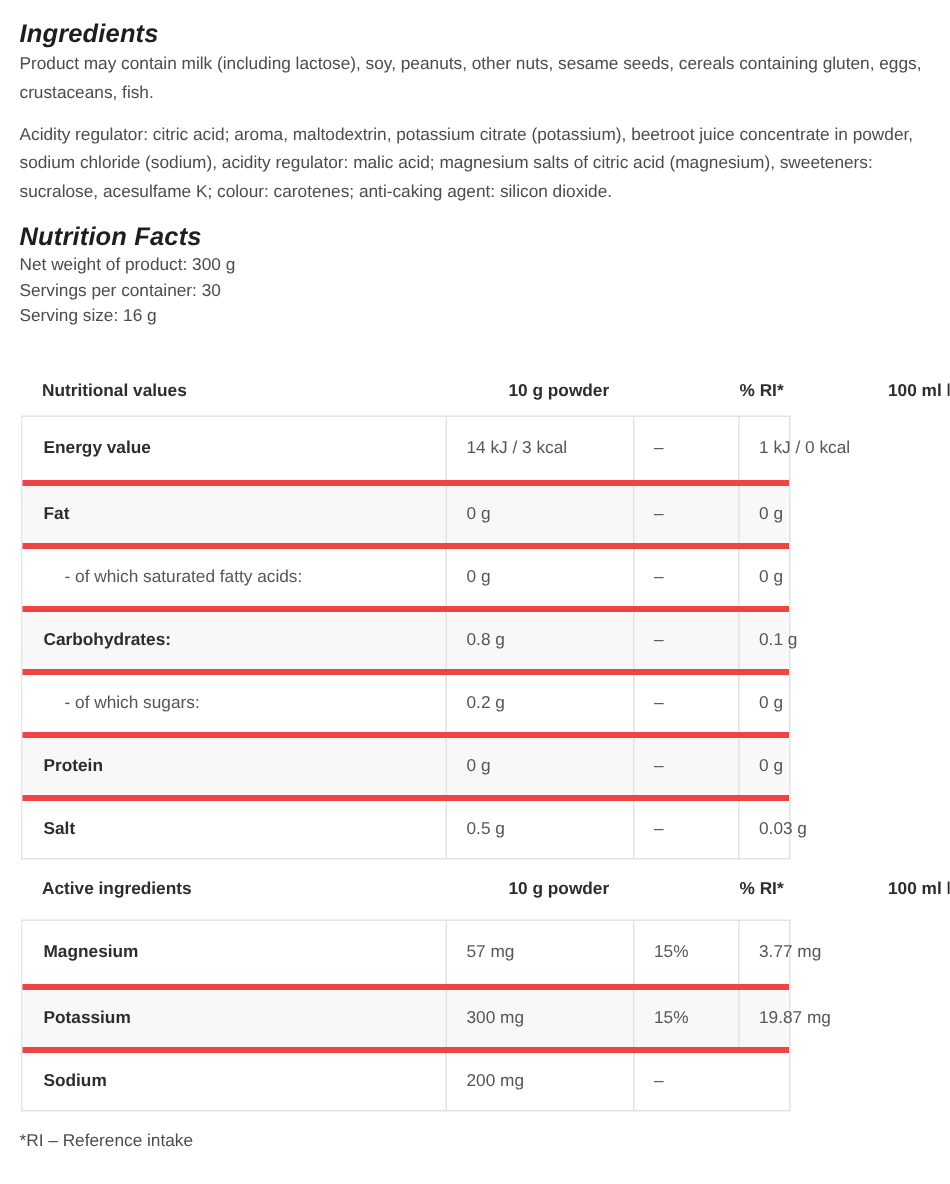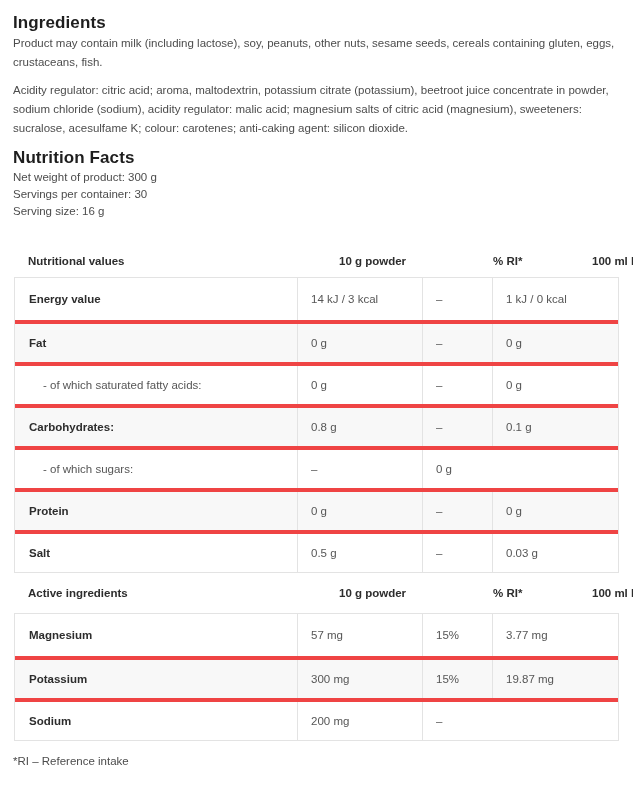--- a/index.html
+++ b/index.html
@@ -6,38 +6,38 @@
   html, body { margin: 0; padding: 0; }
   body {
     width: 633px; height: 789px; overflow: hidden;
     background: #ffffff;
     font-family: "Liberation Sans", "DejaVu Sans", sans-serif;
     padding: 12px 14px 0 13px;
     color: #4c4c4c;
   }
   h2.sec-title {
     font-size: 17px; line-height: 22px; font-weight: 700;
-    color: #1e1e1e; margin: 0; letter-spacing: 0.1px;
+    color: #1e1e1e; margin: 0; letter-spacing: 0.1px; font-style: italic;
   }
   .title-ingredients { margin-bottom: 9px; }
   .title-nutrition { margin-top: 14px; margin-bottom: 8px; }
   p.body-text {
     font-size: 11.5px; line-height: 19px; color: #4c4c4c;
     margin: 0 0 9px 0; max-width: 602px;
   }
   .meta-line { font-size: 11.5px; line-height: 17px; color: #4c4c4c; }
 
   .ntable { margin-left: 1px; }
   .thead {
     display: grid; grid-template-columns: 282px 125px 70px 126px;
     align-items: center; height: 40px; gap: 29px;
   }
   .ntable.first .thead { height: 33px; margin-top: 24px; }
   .thead .cell { font-weight: 600; color: #2d2d2d; }
-  .tbody { border: 1px solid #e3e3e3; width: 605px; }
+  .tbody { border: 1px solid #e3e3e3; width: 513px; }
   .trow {
     display: grid; grid-template-columns: 282px 125px 70px 126px;
     height: 42px; align-items: center; background: #ffffff;
   }
   .trow:nth-child(even) { background: #f8f8f8; }
   .trow + .trow { border-top: 4px solid #ef4444; }
   .cell { padding-left: 14px; font-size: 11.5px; }
   .label-cell { font-weight: 600; color: #2d2d2d; }
   .label-cell.indent { padding-left: 28px; font-weight: 400; color: #565656; }
   .value-cell {
@@ -92,20 +92,21 @@
           <div class="cell value-cell">0 g</div>
         </div>
         <div class="trow">
           <div class="cell label-cell">Carbohydrates:</div>
           <div class="cell value-cell">0.8 g</div>
           <div class="cell value-cell">–</div>
           <div class="cell value-cell">0.1 g</div>
         </div>
         <div class="trow">
           <div class="cell label-cell indent">- of which sugars:</div>
+          <div class="cell value-cell">0.2 g</div>
           <div class="cell value-cell">–</div>
           <div class="cell value-cell">0 g</div>
         </div>
         <div class="trow">
           <div class="cell label-cell">Protein</div>
           <div class="cell value-cell">0 g</div>
           <div class="cell value-cell">–</div>
           <div class="cell value-cell">0 g</div>
         </div>
         <div class="trow">

